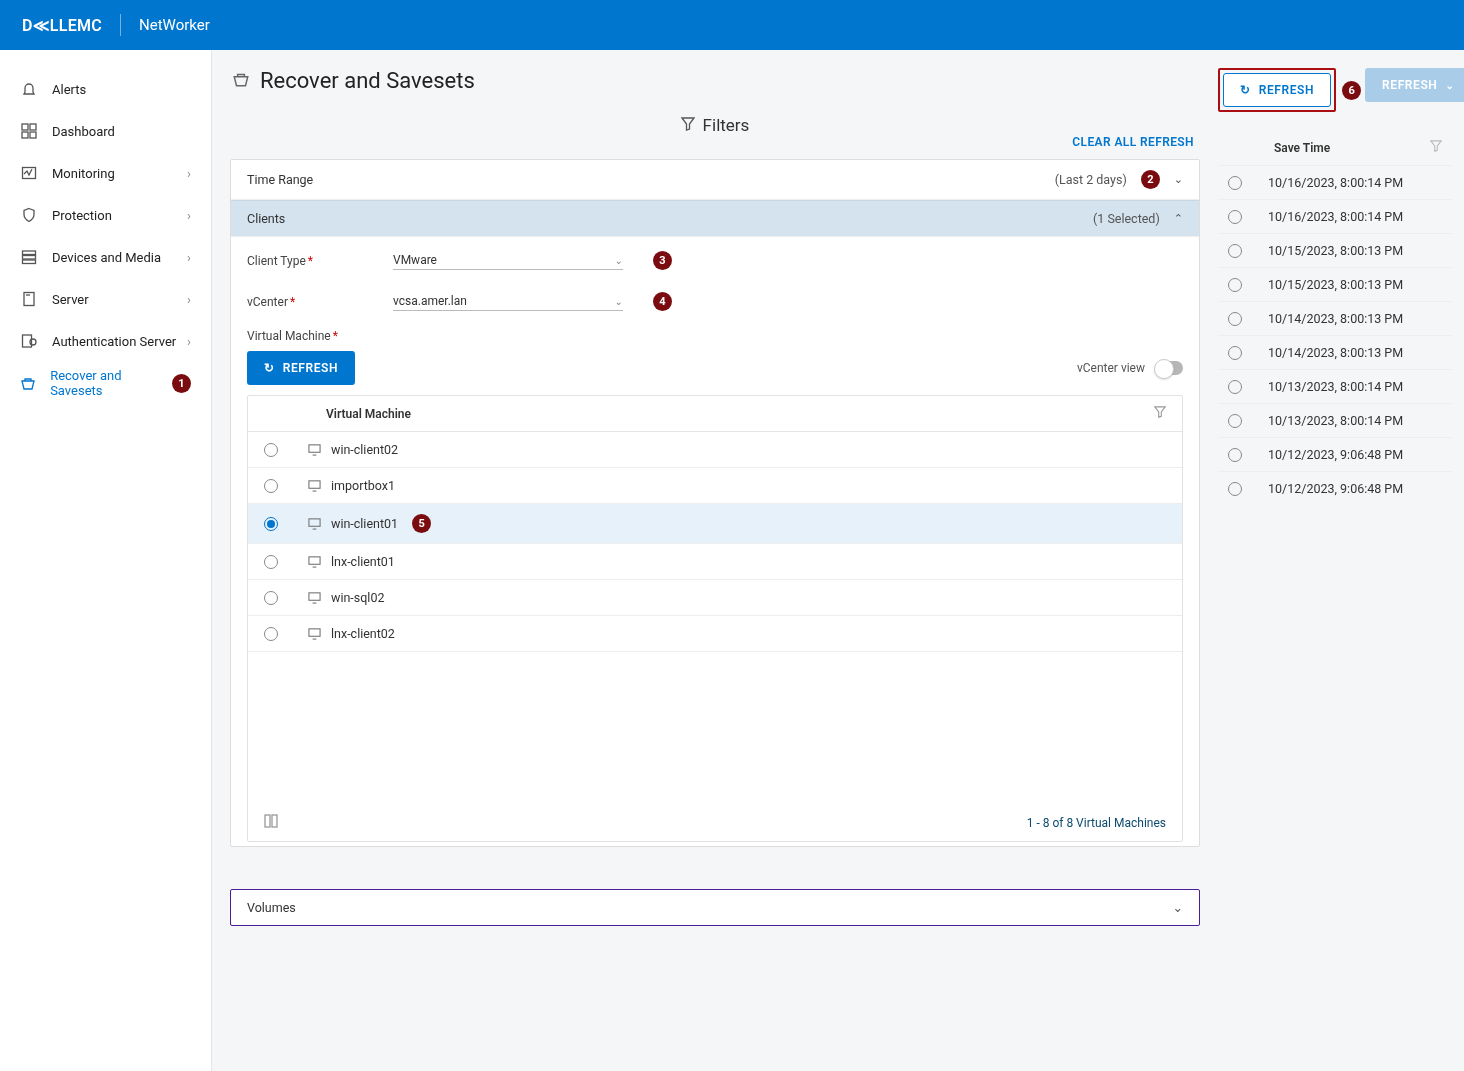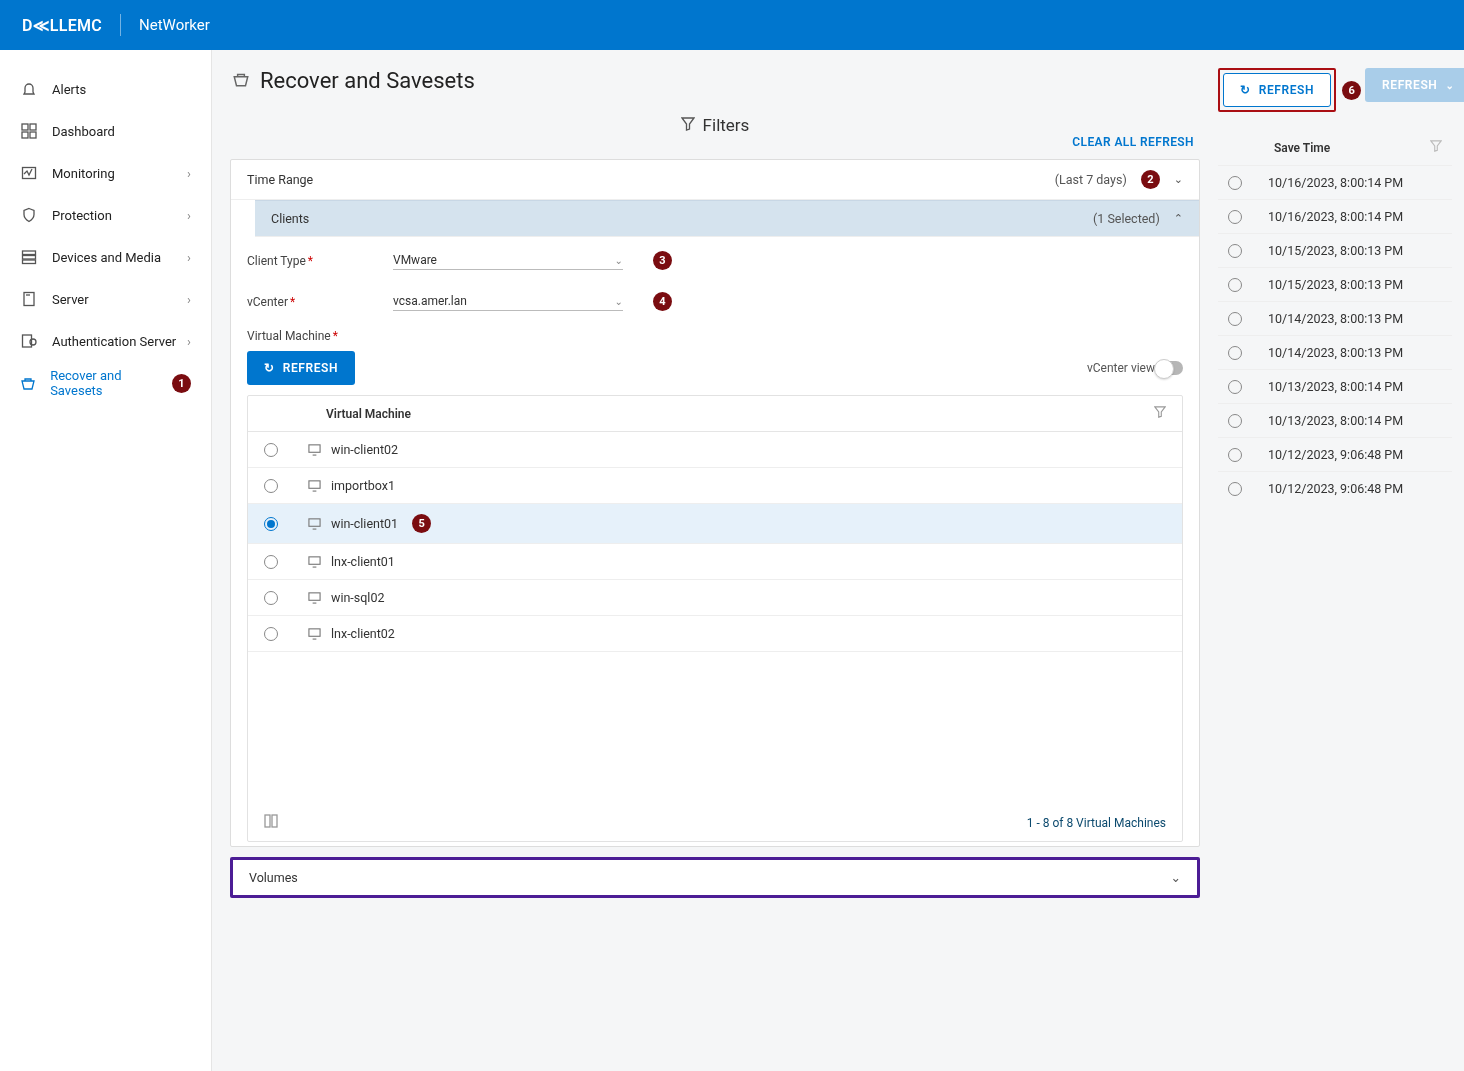--- a/index.html
+++ b/index.html
@@ -25,60 +25,60 @@
   .page-title-row { display: flex; align-items: center; gap: 10px; margin-bottom: 22px; margin-left: 2px; }
   .page-title-row h1 { font-size: 22px; font-weight: 400; color: #222; }
   .page-title-icon svg { stroke: #666; }
 
   .filters-row { display: flex; align-items: center; margin-bottom: 10px; flex-direction: column; }
   .filters-label { display: flex; align-items: center; gap: 8px; font-size: 17px; color: #333; }
   .clear-filters { margin-left: auto; color: #0076ce; font-size: 12px; letter-spacing: 0.4px; font-weight: 600; cursor: pointer; padding: 0 6px; }
 
   .filter-card { border: 1px solid #ddd; background: #fff; border-radius: 2px; margin-bottom: 10px; }
   .acc-head { display: flex; align-items: center; padding: 10px 16px; font-size: 12.5px; cursor: pointer; border-bottom: 1px solid #eee; }
-  .acc-head.clients { background: #d5e3ee; border-top: 1px solid #c8d7e5; margin-left: 24px; }
+  .acc-head.clients { background: #d5e3ee; border-top: 1px solid #c8d7e5; }
   .acc-right { margin-left: auto; color: #555; display: flex; align-items: center; gap: 14px; }
   .acc-chev { color: #555; font-size: 11px; }
   .acc-body { padding: 14px 16px 4px; }
 
   .frow { display: flex; align-items: center; margin-bottom: 22px; gap: 16px; }
   .flabel { width: 130px; font-size: 12px; color: #444; }
   .fstar { color: #c00; margin-left: 2px; }
   .fsel { display: flex; align-items: center; border-bottom: 1px solid #bbb; min-width: 230px; padding: 2px 0; font-size: 12px; color: #333; cursor: pointer; }
   .fsel .dd { margin-left: auto; color: #888; font-size: 10px; }
 
   .vm-section-head { margin-top: -4px; margin-bottom: 8px; }
   .vm-actions-row { display: flex; align-items: center; margin-bottom: 10px; }
   .btn { display: inline-flex; align-items: center; gap: 8px; height: 34px; padding: 0 16px; border-radius: 3px; cursor: pointer; font-size: 12px; letter-spacing: 0.6px; font-weight: 600; border: 1px solid transparent; white-space: nowrap; }
   .btn-primary { background: #0076ce; color: #fff; }
   .btn-outline { border-color: #0076ce; color: #0076ce; background: #fff; }
   .btn-disabled { background: #a9cde9; color: #fff; }
   .highlight-box { border: 2px solid #aa0e13; padding: 3px; border-radius: 2px; }
 
-  .vcenter-view { margin-left: auto; display: flex; align-items: center; font-size: 12px; color: #555; text-align: center; }
+  .vcenter-view { margin-left: auto; display: flex; align-items: center; gap: 10px; font-size: 12px; color: #555; text-align: center; }
   .toggle { width: 28px; height: 14px; border-radius: 10px; background: #b6b6b6; position: relative; }
   .toggle::after { content: ""; position: absolute; left: -1px; top: -2px; width: 18px; height: 18px; border-radius: 50%; background: #fff; border: 1px solid #ccc; box-shadow: 0 1px 2px rgba(0,0,0,0.15); }
 
   .vm-table { border: 1px solid #e2e2e2; border-radius: 2px; background: #fff; }
   .vm-thead { display: flex; align-items: center; padding: 10px 16px; border-bottom: 1px solid #e5e5e5; font-size: 12px; font-weight: 600; color: #333; }
   .vm-thead .col-vm { margin-left: 62px; }
   .vm-thead .thf { margin-left: auto; color: #888; cursor: pointer; }
   .vm-tbody { max-height: 480px; }
   .vm-row { display: flex; align-items: center; padding: 10px 16px; border-bottom: 1px solid #eee; font-size: 12.5px; cursor: pointer; }
   .vm-row.selected { background: #e6f1fa; }
   .radio { width: 14px; height: 14px; border: 1px solid #888; border-radius: 50%; display: inline-flex; align-items: center; justify-content: center; margin-right: 30px; flex-shrink: 0; }
   .radio.checked { border-color: #0076ce; }
   .radio.checked::after { content: ""; width: 8px; height: 8px; background: #0076ce; border-radius: 50%; }
   .vm-ic { margin-right: 10px; color: #666; display: inline-flex; }
   .vm-tfoot { display: flex; align-items: center; padding: 10px 16px; font-size: 12px; color: #0c4a6e; justify-content: space-between; }
   .vm-tfoot .cols { color: #888; }
 
   .vm-spacer { height: 152px; }
 
-  .vol-card { border: 3px solid #4c1d95; background: #fff; border-radius: 2px; }
+  .vol-card { border: 1px solid #4c1d95; background: #fff; border-radius: 2px; margin-top: 32px; }
   .vol-head { display: flex; align-items: center; padding: 10px 16px; font-size: 12.5px; }
   .vol-head .chv { margin-left: auto; color: #555; }
 
   .right-actions { display: flex; gap: 0; margin-bottom: 18px; }
   .st-head { display: flex; align-items: center; padding: 10px 10px; font-size: 12px; font-weight: 600; }
   .st-head .thf { margin-left: auto; color: #aaa; cursor: pointer; }
   .st-row { display: flex; align-items: center; padding: 9px 10px; font-size: 12.5px; border-top: 1px solid #eee; }
   .st-row .radio { margin-right: 26px; }
 
   .badge { width: 19px; height: 19px; border-radius: 50%; background: #7a0c10; color: #fff; font-size: 11px; font-weight: 700; display: inline-flex; align-items: center; justify-content: center; flex-shrink: 0; }
@@ -196,21 +196,21 @@
               </svg></span>
           <span>Filters</span>
         </span>
         <span class="clear-filters">CLEAR ALL REFRESH</span>
       </div>
 
       <div class="filter-card">
         <div class="acc-head">
           <span>Time Range</span>
           <span class="acc-right">
-            <span>(Last 7 days)</span>
+            <span>(Last 2 days)</span>
             <span class="badge">2</span>
             <span class="acc-chev">⌄</span>
           </span>
         </div>
 
         <div class="acc-head clients">
           <span>Clients</span>
           <span class="acc-right">
             <span>(1 Selected)</span>
             <span class="acc-chev">⌃</span>

